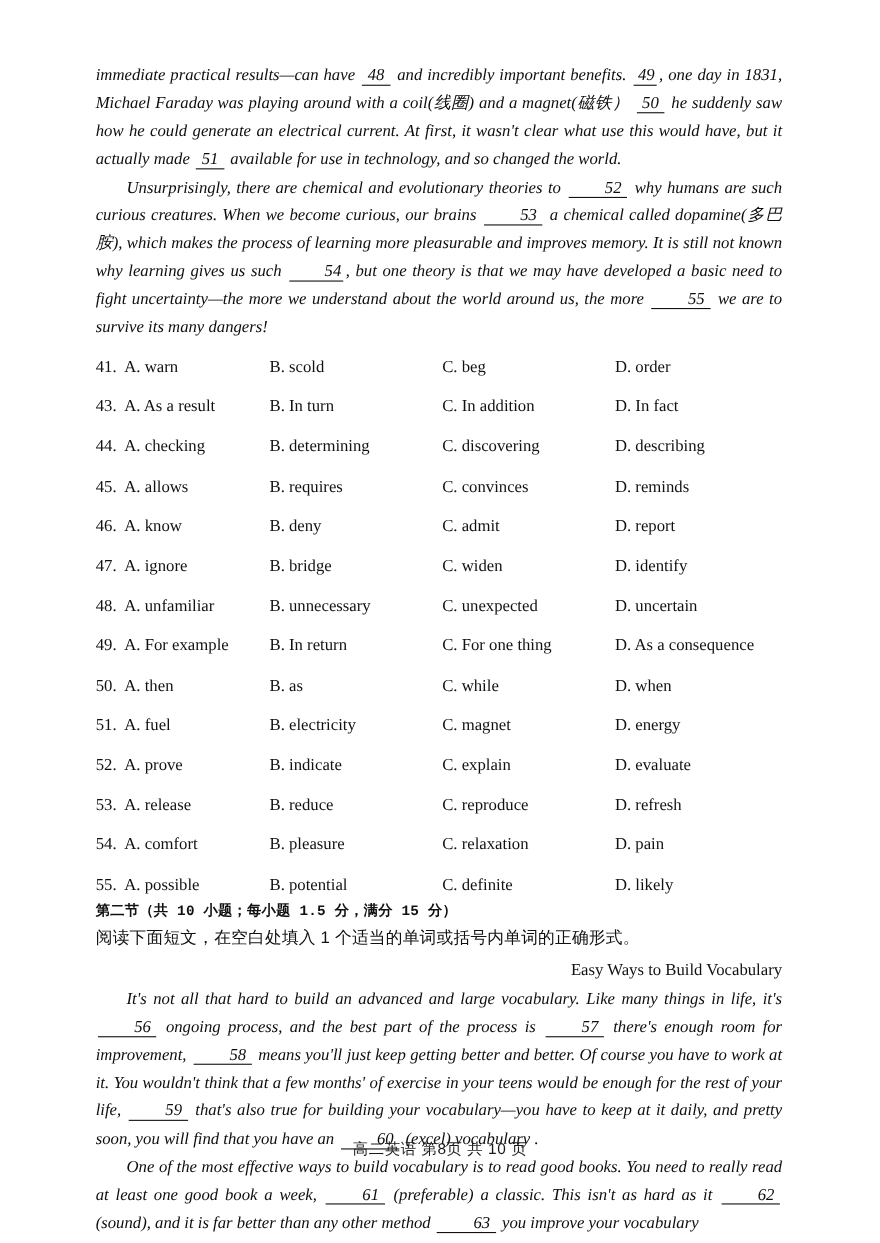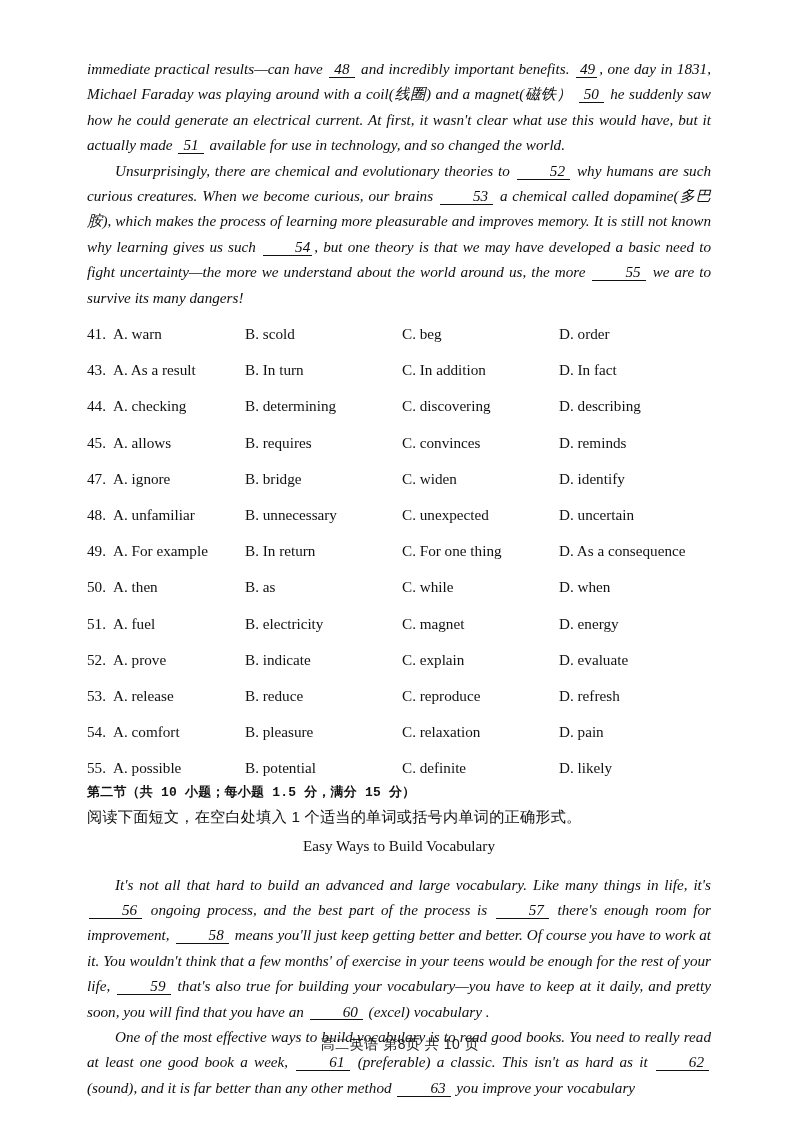--- a/index.html
+++ b/index.html
@@ -76,25 +76,25 @@
     margin-top: 0;
     letter-spacing: 0.2px;
   }
   .sec-sub {
     font-size: 15.2px;
     line-height: 24px;
     font-family: "Liberation Sans", "DejaVu Sans", sans-serif;
     letter-spacing: 0.2px;
   }
   .passage-title {
-    text-align: center;
+    text-align: right;
     font-size: 15.2px;
     line-height: 26px;
     margin-top: 4px;
-    margin-bottom: 13px;
+    margin-bottom: 1px;
   }
 
   
   .footer {
     position: absolute;
     left: 0;
     top: 1036px;
     width: 800px;
     text-align: center;
     font-size: 14px;
@@ -141,20 +141,27 @@
       </div>
 
       <div class="opt-row">
         <span class="opt-num">45.</span>
         <span class="opt-a">A. allows</span>
         <span class="opt-b">B. requires</span>
         <span class="opt-c">C. convinces</span>
         <span class="opt-d">D. reminds</span>
       </div>
 
+      <div class="opt-row">
+        <span class="opt-num">46.</span>
+        <span class="opt-a">A. know</span>
+        <span class="opt-b">B. deny</span>
+        <span class="opt-c">C. admit</span>
+        <span class="opt-d">D. report</span>
+      </div>
 
       <div class="opt-row">
         <span class="opt-num">47.</span>
         <span class="opt-a">A. ignore</span>
         <span class="opt-b">B. bridge</span>
         <span class="opt-c">C. widen</span>
         <span class="opt-d">D. identify</span>
       </div>
 
       <div class="opt-row">

